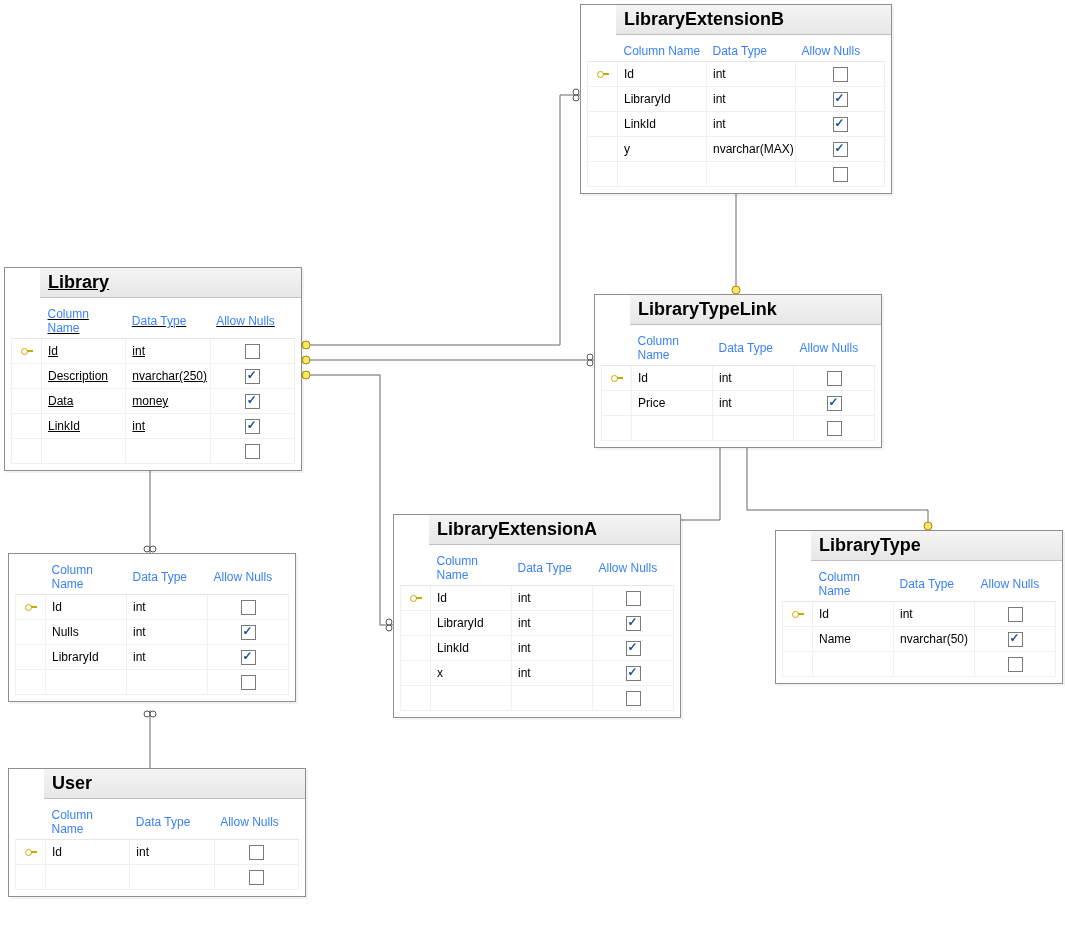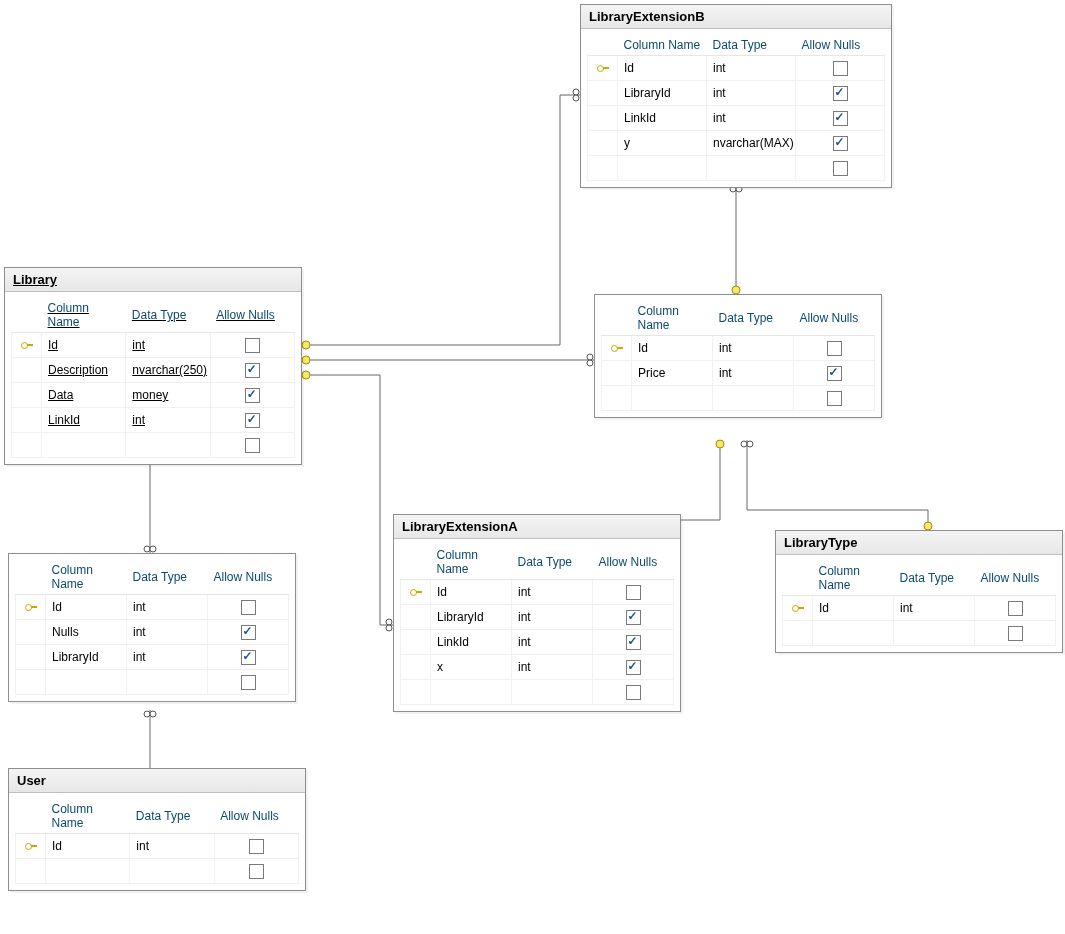--- a/index.html
+++ b/index.html
@@ -22,34 +22,35 @@
   .table-box {
     position: absolute;
     background: #ffffff;
     border: 1px solid #8e8e8e;
     box-shadow: 2px 2px 0 rgba(0,0,0,0.05);
   }
   .table-title {
     background: linear-gradient(to bottom, #f4f4f4, #e7e7e7);
     border-bottom: 1px solid #bfbfbf;
     font-weight: bold;
-    font-size: 13px;
+    font-size: 18px;
     padding: 4px 8px;
+    margin-left: 35px;
   }
   .table-body {
     padding: 6px;
   }
   .grid {
     border-collapse: collapse;
     width: 100%;
     table-layout: fixed;
   }
   .grid th {
     font-weight: normal;
-    color: #0c4a6e;
+    color: #3b82f6;
     text-align: left;
     padding: 3px 6px;
     border-bottom: 1px solid #e6e6e6;
     font-size: 12px;
   }
   .grid td {
     padding: 3px 6px;
     border: 1px solid #f0f0f0;
     height: 18px;
     font-size: 12px;
@@ -273,20 +274,21 @@
               <td class="col-name"></td>
               <td class="col-type"></td>
               <td class="col-null"><span class="checkbox"></span></td>
             </tr>
           </tbody>
       </table>
     </div>
   </div>
 
   <div class="table-box" style="left:594px; top:294px; width:286px;">
+    <div class="table-title">LibraryTypeLink</div>
     <div class="table-body">
       <table class="grid">
         <thead>
             <tr>
           <th class="col-key"></th>
           <th class="col-name">Column Name</th>
           <th class="col-type">Data Type</th>
           <th class="col-null">Allow Nulls</th>
         </tr>
           </thead>
@@ -417,20 +419,26 @@
           </thead>
         <tbody>
             <tr>
               <td class="col-key"><span class="key-icon"></span></td>
               <td class="col-name">Id</td>
               <td class="col-type">int</td>
               <td class="col-null"><span class="checkbox"></span></td>
             </tr>
             <tr>
               <td class="col-key"></td>
+              <td class="col-name">Name</td>
+              <td class="col-type">nvarchar(50)</td>
+              <td class="col-null"><span class="checkbox checked"></span></td>
+            </tr>
+            <tr>
+              <td class="col-key"></td>
               <td class="col-name"></td>
               <td class="col-type"></td>
               <td class="col-null"><span class="checkbox"></span></td>
             </tr>
           </tbody>
       </table>
     </div>
   </div>
 
   <div class="table-box" style="left:8px; top:768px; width:296px;">

